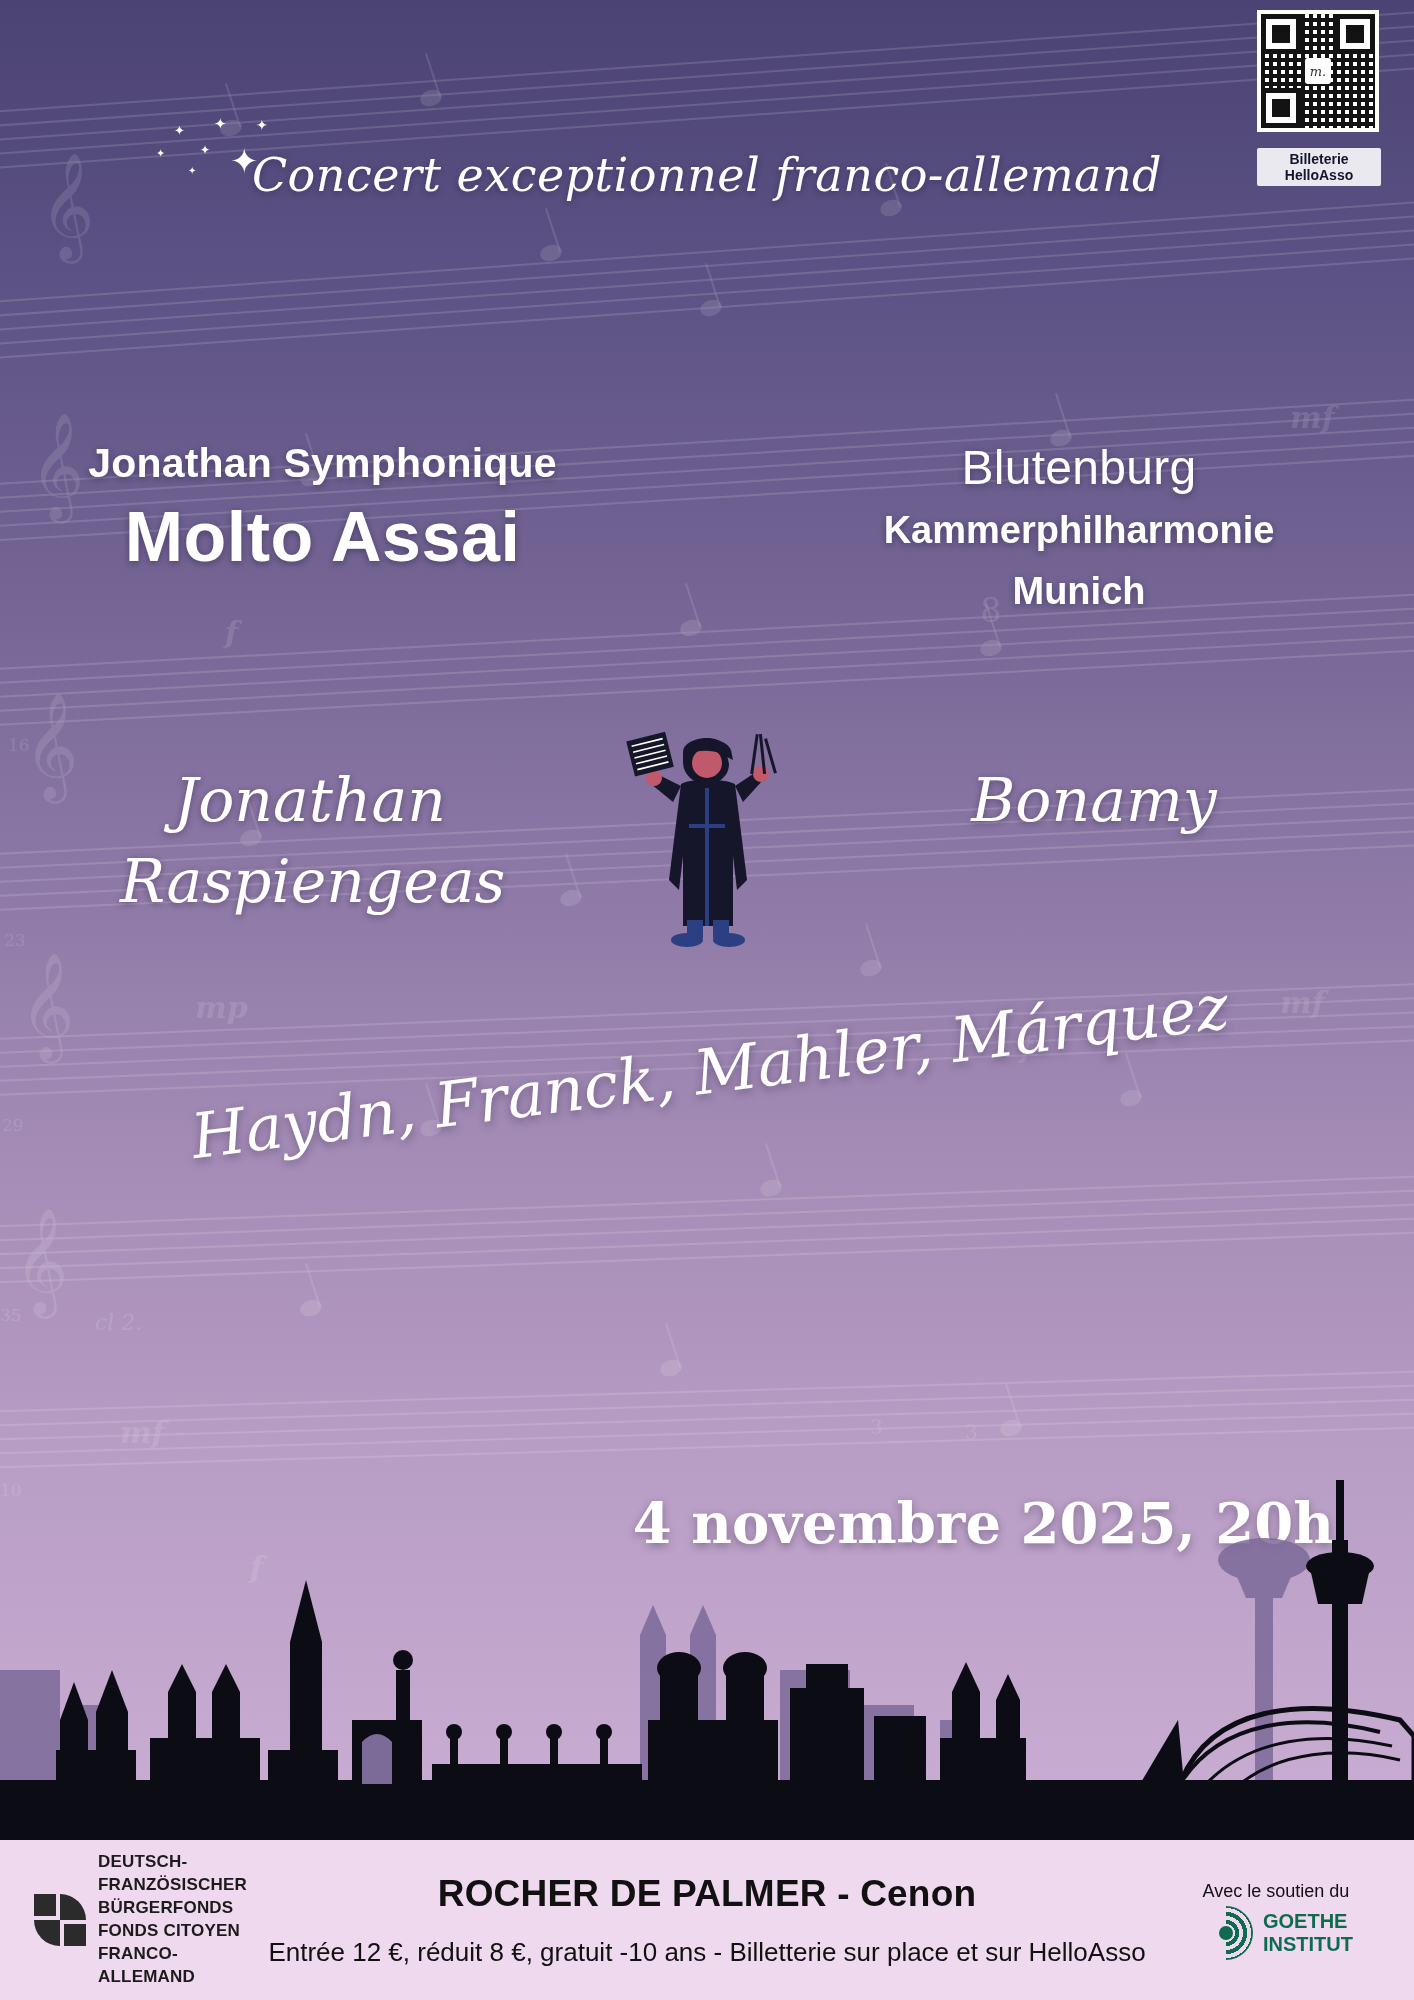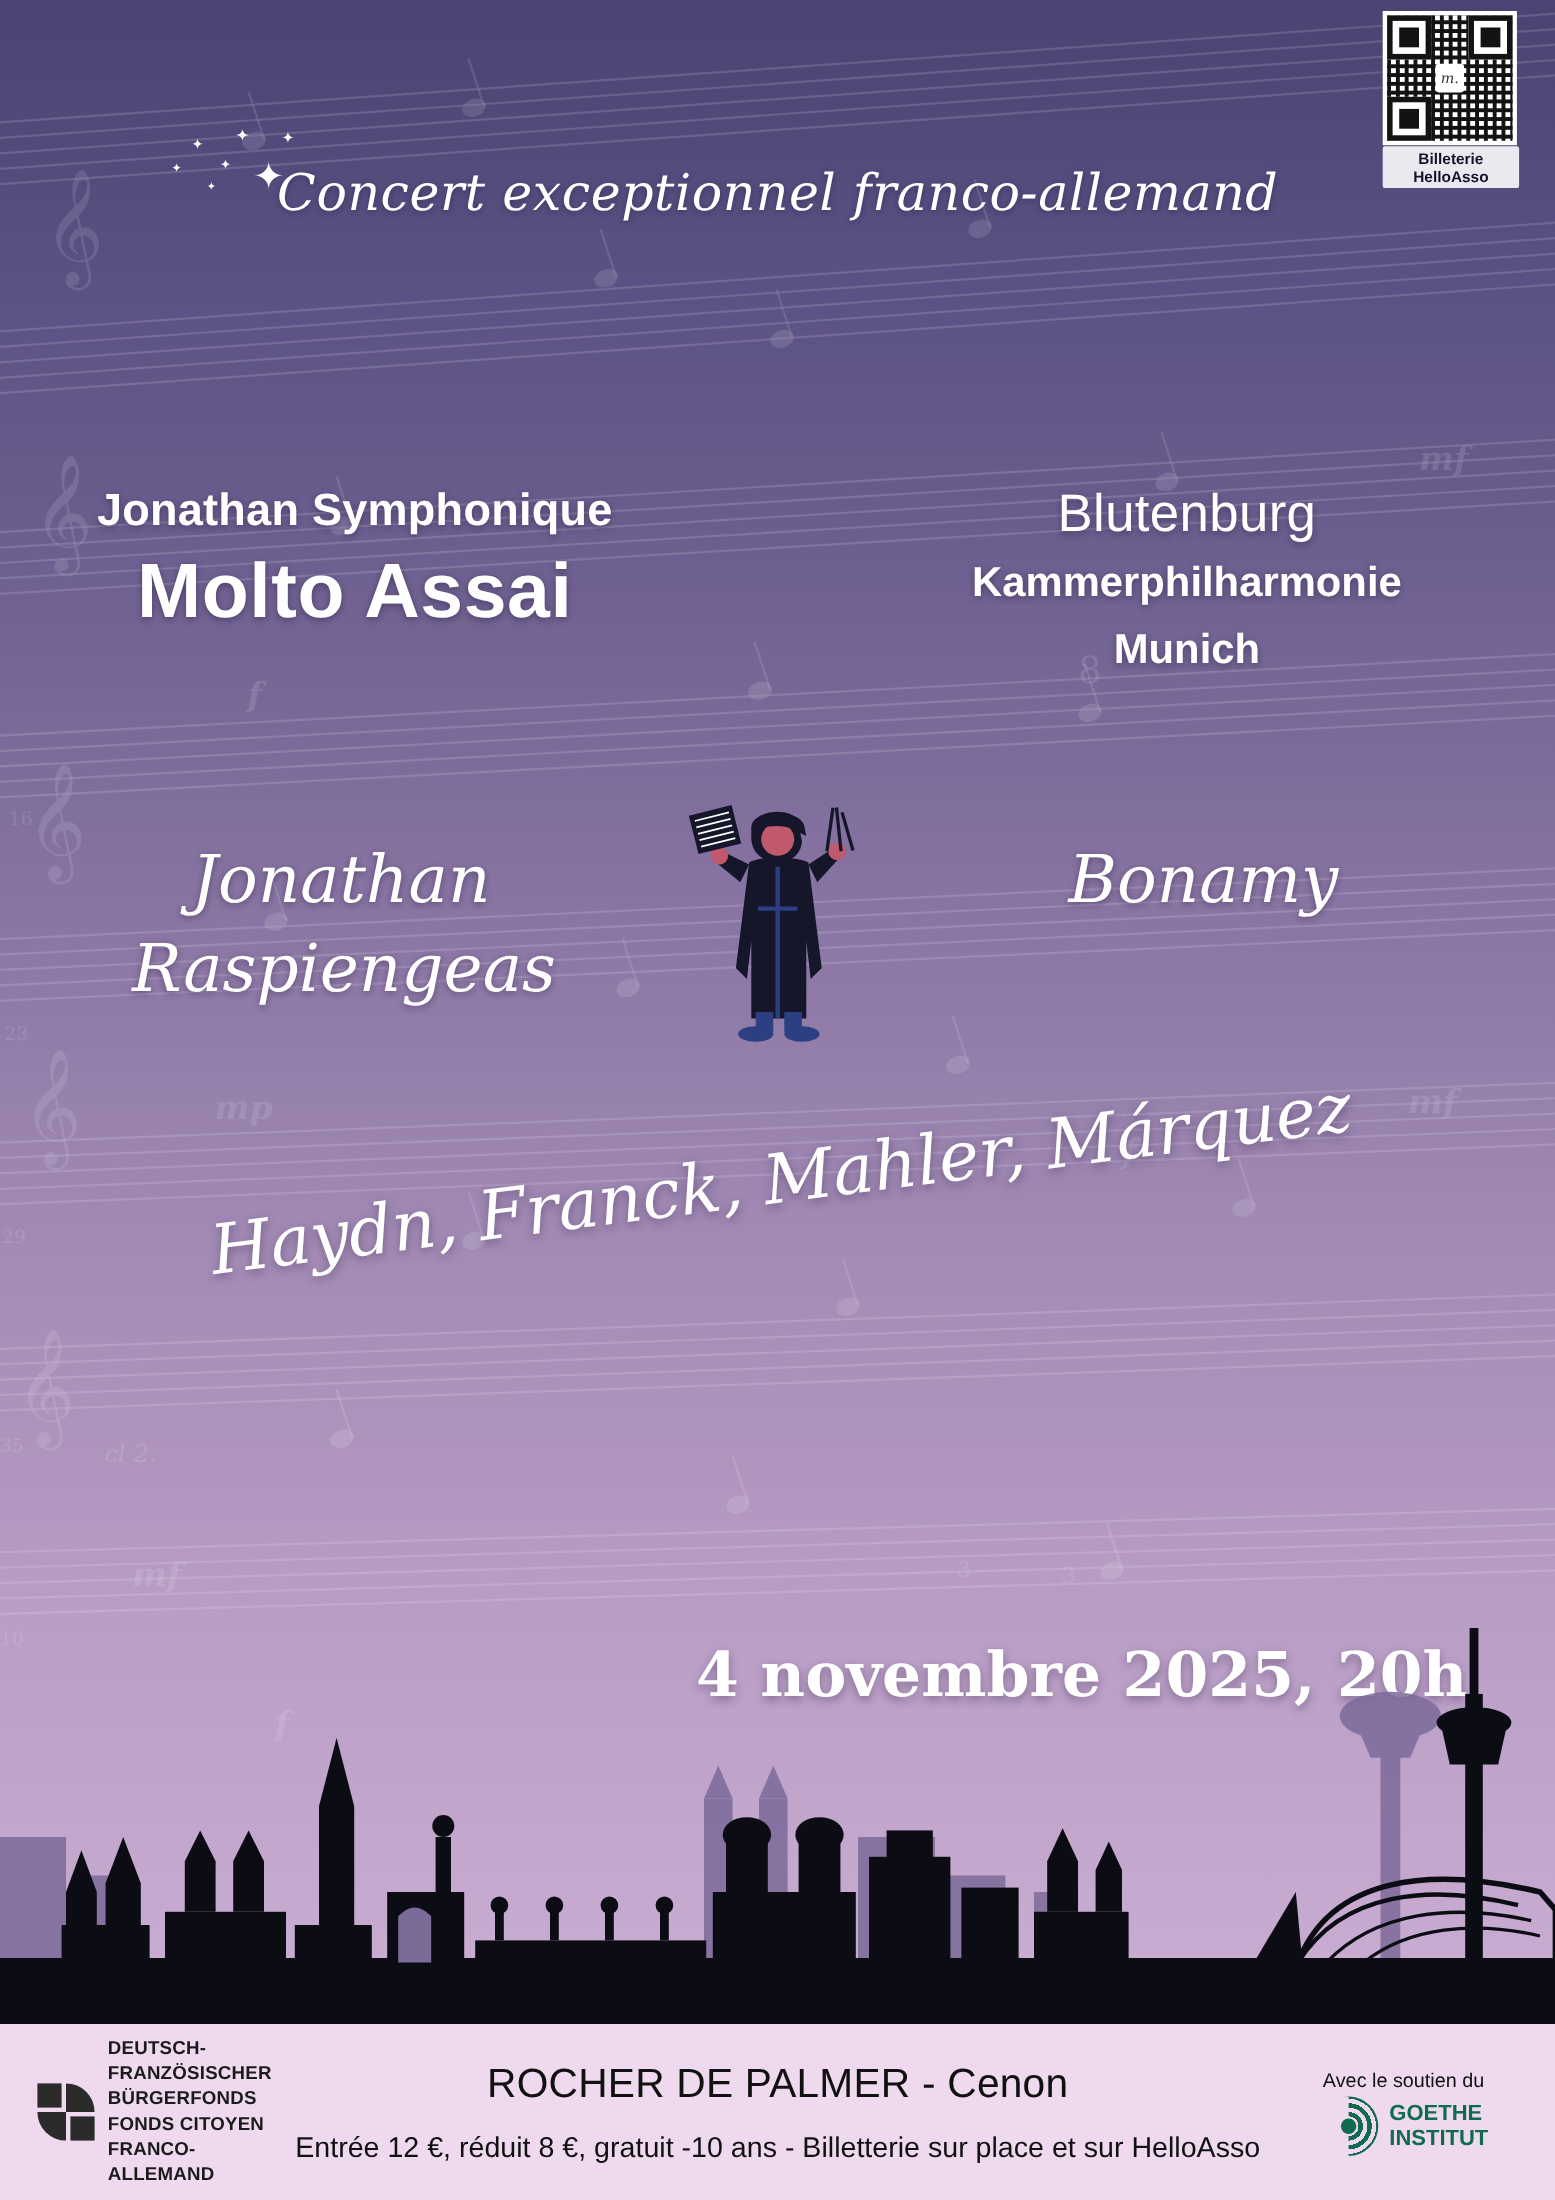--- a/index.html
+++ b/index.html
@@ -135,21 +135,21 @@
   .qr-inner .f1{top:0;left:0}
   .qr-inner .f2{top:0;right:0}
   .qr-inner .f3{bottom:0;left:0}
   .qr-inner .logo{
     position:absolute;left:50%;top:50%;transform:translate(-50%,-50%);
     width:26px;height:26px;background:#fff;border-radius:3px;
     display:flex;align-items:center;justify-content:center;
     font-family:"DejaVu Serif",serif;font-style:italic;font-size:13px;color:#222;
   }
   .qr-caption {
-    margin-top: 1px;
+    margin-top: 16px;
     background: rgba(255,255,255,.88);
     color: #14142b;
     font-size: 14px;
     font-weight: bold;
     padding: 3px 0;
     border-radius: 2px;
   }
 
   
   .script {
@@ -285,21 +285,21 @@
     color: #1b1b1b;
     letter-spacing: .2px;
   }
   .footer-center {
     flex: 1;
     text-align: center;
     color: #111;
   }
   .venue {
     font-size: 37px;
-    font-weight: normal;
+    font-weight: bold;
     letter-spacing: .2px;
   }
   .price {
     margin-top: 22px;
     font-size: 26px;
   }
   .footer-right {
     width: 250px;
     padding-right: 26px;
     box-sizing: border-box;

